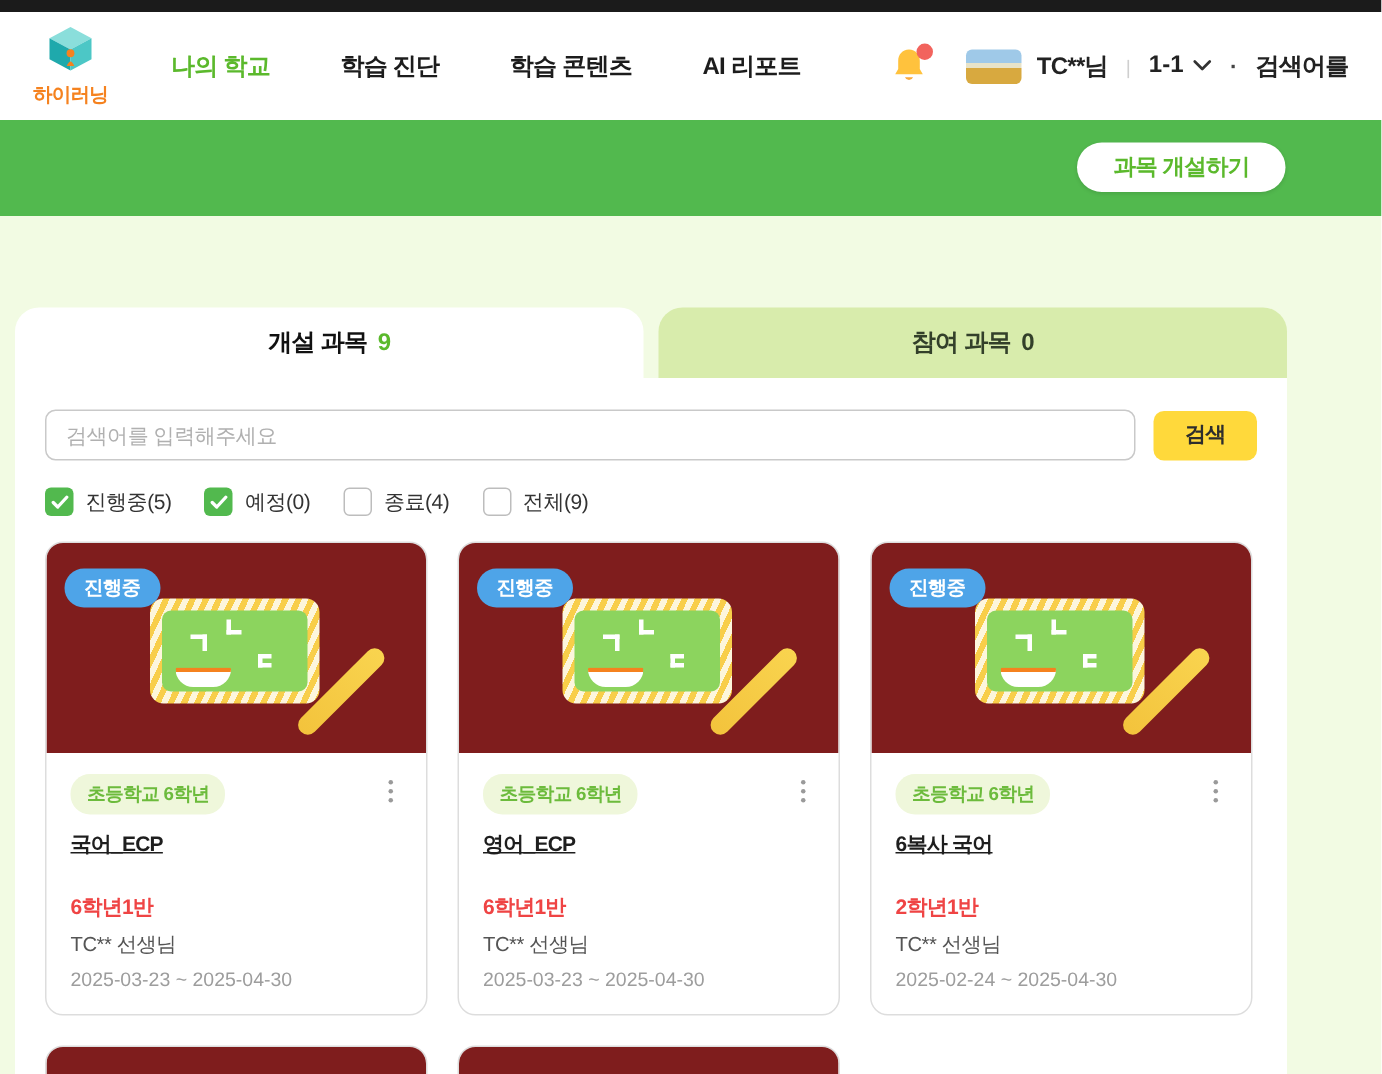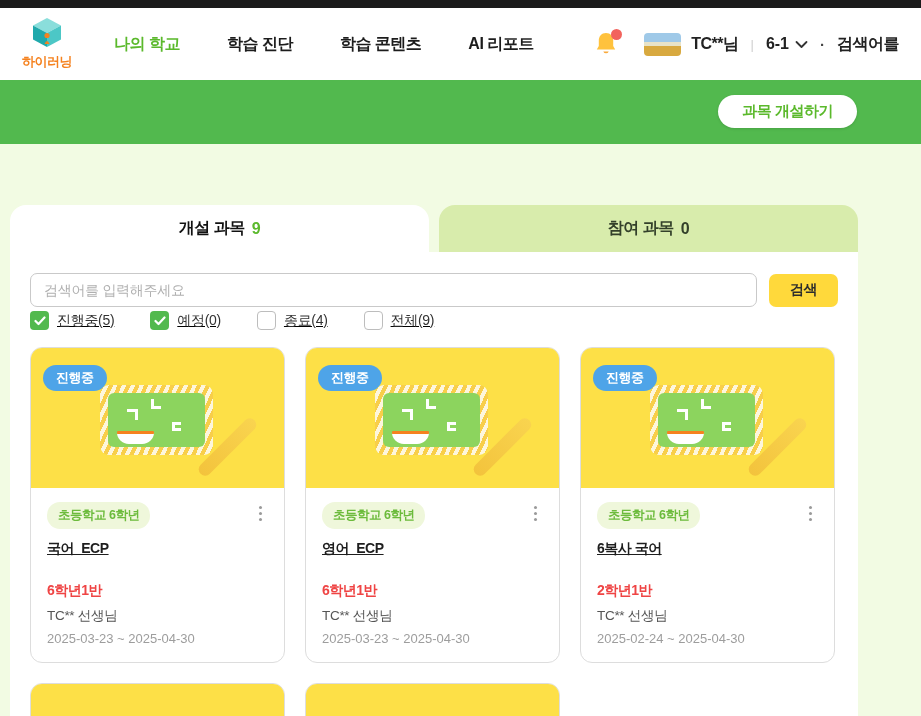--- a/index.html
+++ b/index.html
@@ -53,31 +53,31 @@
     display:flex; align-items:center; justify-content:space-between; padding:0 12px;
     font-size:14px; font-weight:700; color:#222; background:#fff; cursor:pointer; letter-spacing:-0.5px; }
   .search-input { flex:1; height:31px; border:1px solid #c9c9c9; border-radius:7px; padding:16px 13px;
     font-size:14px; color:#333; outline:none; font-family:"Liberation Sans","DejaVu Sans",sans-serif; }
   .search-input::placeholder { color:#b0b0b0; letter-spacing:-0.3px; }
   .search-btn { width:69px; height:33px; background:#FFD93B; border:none; border-radius:7px;
     font-size:14px; font-weight:700; color:#2d2d2d; cursor:pointer; letter-spacing:-0.5px;
     font-family:"Liberation Sans","DejaVu Sans",sans-serif; }
 
   
-  .checkbox-row { display:flex; align-items:center; gap:36px; margin-top:4px;text-decoration:underline; }
+  .checkbox-row { display:flex; align-items:center; gap:22px; margin-top:18px; }
   .cb-item { display:flex; align-items:center; gap:8px; cursor:pointer; }
   .cb-box { width:19px; height:19px; border-radius:4px; display:flex; align-items:center; justify-content:center; }
   .cb-box.checked { background:#52B94E; }
   .cb-box.unchecked { background:#fff; border:1px solid #bdbdbd; }
   .cb-label { font-size:14px; color:#333; letter-spacing:-0.3px; }
 
   
   .cards { display:flex; flex-wrap:wrap; gap:20px; margin-top:17px; }
   .card { width:255px; background:#fff; border:1px solid #ddd; border-radius:12px; overflow:hidden; cursor:pointer; }
-  .thumb { height:140px; background:#fde047; position:relative; }
+  .thumb { height:140px; background:#7f1d1d; position:relative; }
   .status-badge { position:absolute; top:17px; left:12px; background:#4EA4E8; color:#fff;
     font-size:13px; font-weight:700; padding:4px 13px; border-radius:14px; letter-spacing:-0.5px; }
   .board-frame { position:absolute; left:69px; top:37px; width:113px; height:70px; border-radius:9px;
     background:repeating-linear-gradient(115deg,#F8CE4A 0 4px,#FDF6DC 4px 8px); padding:8px; }
   .board { width:100%; height:100%; background:#8CD45E; border-radius:6px; position:relative; }
   .ch { position:absolute; }
   .ch-g { left:19px; top:16px; width:11px; height:11px; border-top:3px solid #fff; border-right:3px solid #fff; }
   .ch-n { left:43px; top:6px; width:10px; height:10px; border-left:3px solid #fff; border-bottom:3px solid #fff; }
   .ch-d { left:64px; top:29px; width:9px; height:9px; border:3px solid #fff; border-right:none; }
   .bowl { position:absolute; left:9px; bottom:3px; width:37px; height:13px; background:#fff;
@@ -124,21 +124,21 @@
       <svg width="28" height="28" viewBox="0 0 28 28">
         <path d="M14 3 C9.5 3 6.8 6.5 6.8 10.5 L6.8 16 L4.8 19.5 L23.2 19.5 L21.2 16 L21.2 10.5 C21.2 6.5 18.5 3 14 3 Z" fill="#FFC23D"></path>
         <path d="M11.3 21.5 A2.9 2.9 0 0 0 16.7 21.5 Z" fill="#F9A93C"></path>
       </svg>
       <span class="bell-dot"></span>
     </span>
     <span class="avatar"></span>
     <span class="user-name">TC**님</span>
     <span class="vbar">|</span>
     <span class="class-select">
-      <span>6-1</span>
+      <span>1-1</span>
       <span>
         <svg width="13" height="9" viewBox="0 0 13 9">
             <polyline points="1.5,2 6.5,7 11.5,2" fill="none" stroke="#333" stroke-width="1.8" stroke-linecap="round" stroke-linejoin="round"></polyline>
           </svg>
       </span>
     </span>
     <span class="mid-dot">·</span>
     <a class="logout">검색어를</a>
   </div>
 </header>

